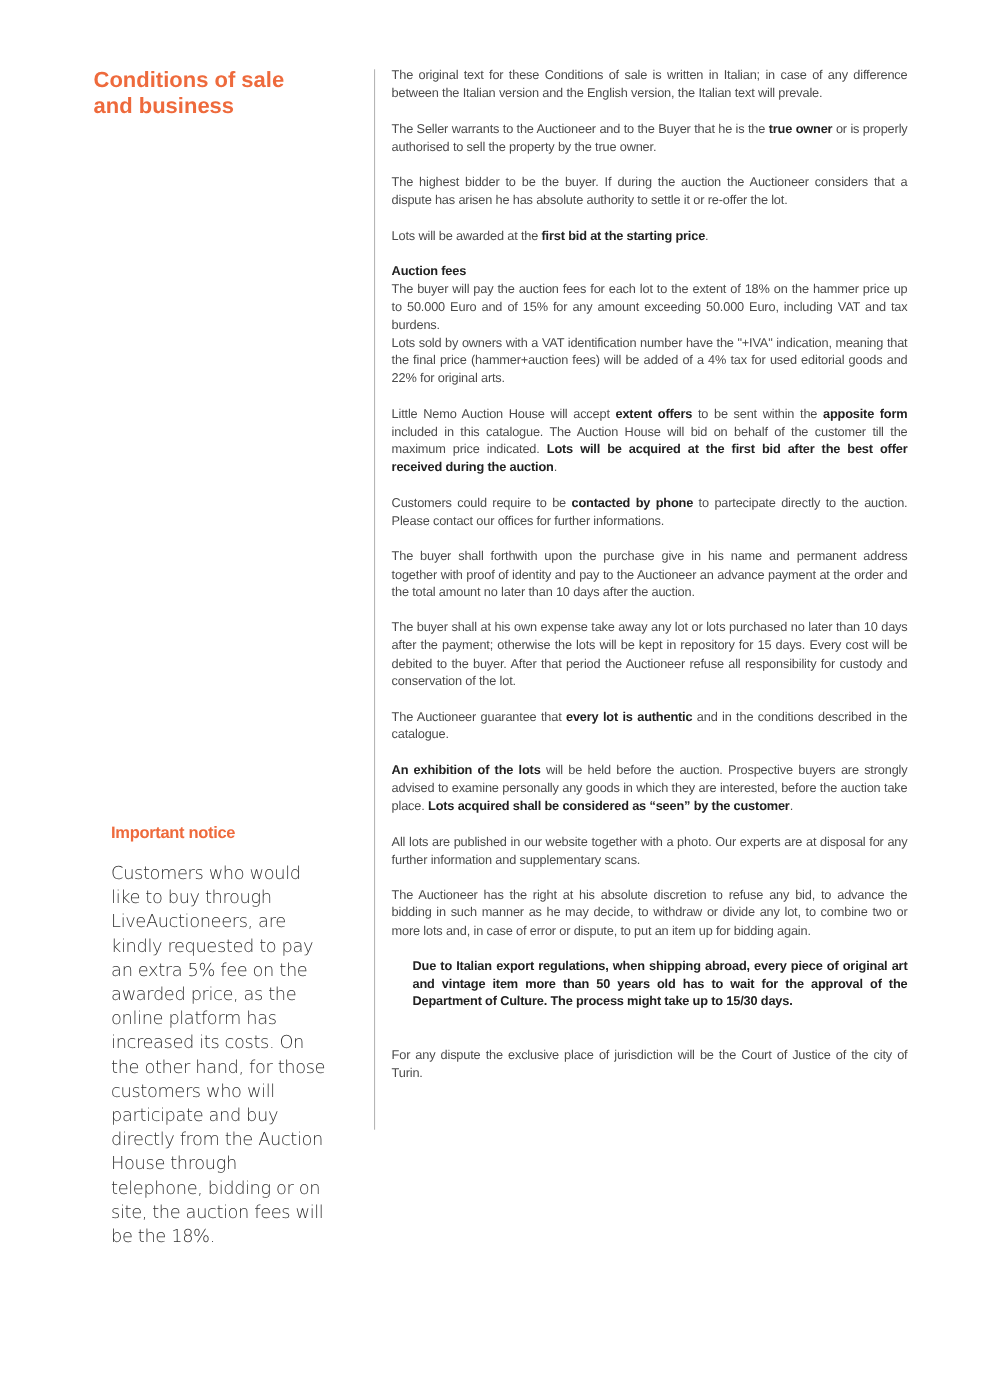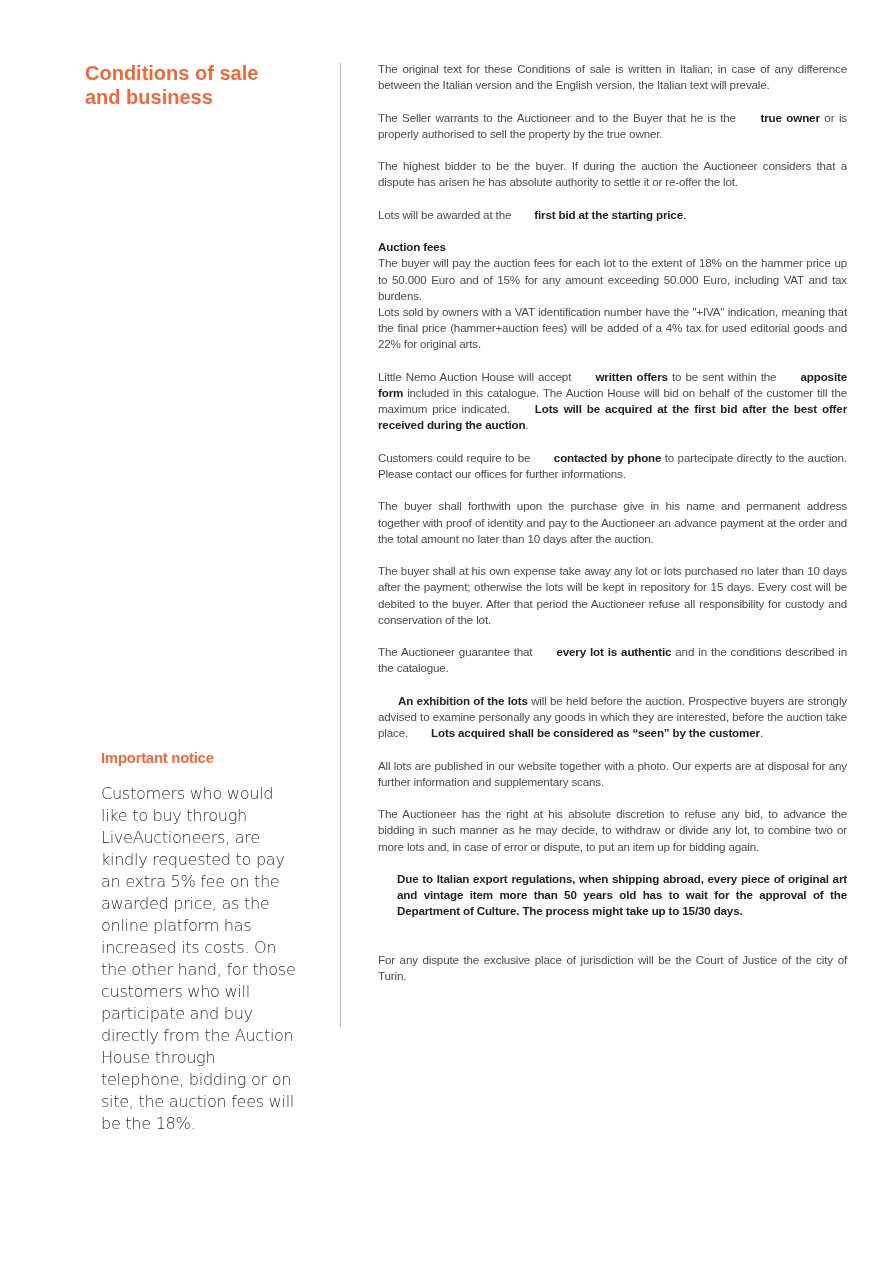--- a/index.html
+++ b/index.html
@@ -18,26 +18,26 @@
     font-size: 15px; line-height: 18px; color: #ee6a3c; margin: 16px; letter-spacing: -0.3px;
   }
   .notice-body {
     font-family: "DejaVu Sans", sans-serif; font-size: 16.2px; line-height: 22px;
     color: #333; margin: 16px; letter-spacing: -0.35px; font-weight: 300;
   }
   .divider {
     position: absolute; left: 340px; top: 63px; width: 1px; height: 964px; background: #b5b5b5;
   }
   .col {
-    position: absolute; left: 378px; top: 61px; width: 469px;
+    position: absolute; left: 356px; top: 61px; width: 469px;
     font-family: "Liberation Sans", sans-serif; font-size: 11.6px; line-height: 16.2px;
     color: #4a4a4a; text-align: justify; letter-spacing: -0.15px;
   }
   .col p { margin: 0 0 16.2px 0; }
-  .col b { color: #222; font-weight: bold; margin-left: 20px; }
+  .col b { color: #222; font-weight: bold; }
   .col .h { color: #222; font-weight: bold; display: block; }
   .col .boldp { color: #222; font-weight: bold; margin-left: 19px; }
   .col .gap2 { margin-bottom: 32px; }
 </style>
 </head>
 <body>
 
 <div class="page">
 
   <h1 class="title">
@@ -60,21 +60,21 @@
     <p>The highest bidder to be the buyer. If during the auction the Auctioneer considers that a dispute has arisen he has absolute authority to settle it or re-offer the lot.</p>
 
     <p><span>Lots will be awarded at the </span><b>first bid at the starting price</b><span>.</span></p>
 
     <p>
       <span class="h">Auction fees</span>
       <span style="display:block">The buyer will pay the auction fees for each lot to the extent of 18% on the hammer price up to 50.000 Euro and of 15% for any amount exceeding 50.000 Euro, including VAT and tax burdens.</span>
       <span style="display:block">Lots sold by owners with a VAT identification number have the "+IVA" indication, meaning that the final price (hammer+auction fees) will be added of a 4% tax for used editorial goods and 22% for original arts.</span>
     </p>
 
-    <p><span>Little Nemo Auction House will accept </span><b>written offers</b><span> to be sent within the </span><b>apposite form</b><span> included in this catalogue. The Auction House will bid on behalf of the customer till the maximum price indicated. </span><b>Lots will be acquired at the first bid after the best offer received during the auction</b><span>.</span></p>
+    <p><span>Little Nemo Auction House will accept </span><b>extent offers</b><span> to be sent within the </span><b>apposite form</b><span> included in this catalogue. The Auction House will bid on behalf of the customer till the maximum price indicated. </span><b>Lots will be acquired at the first bid after the best offer received during the auction</b><span>.</span></p>
 
     <p><span>Customers could require to be </span><b>contacted by phone</b><span> to partecipate directly to the auction. Please contact our offices for further informations.</span></p>
 
     <p>The buyer shall forthwith upon the purchase give in his name and permanent address together with proof of identity and pay to the Auctioneer an advance payment at the order and the total amount no later than 10 days after the auction.</p>
 
     <p>The buyer shall at his own expense take away any lot or lots purchased no later than 10 days after the payment; otherwise the lots will be kept in repository for 15 days. Every cost will be debited to the buyer. After that period the Auctioneer refuse all responsibility for custody and conservation of the lot.</p>
 
     <p><span>The Auctioneer guarantee that </span><b>every lot is authentic</b><span> and in the conditions described in the catalogue.</span></p>
 
     <p><b>An exhibition of the lots</b><span> will be held before the auction. Prospective buyers are strongly advised to examine personally any goods in which they are interested, before the auction take place. </span><b>Lots acquired shall be considered as “seen” by the customer</b><span>.</span></p>

